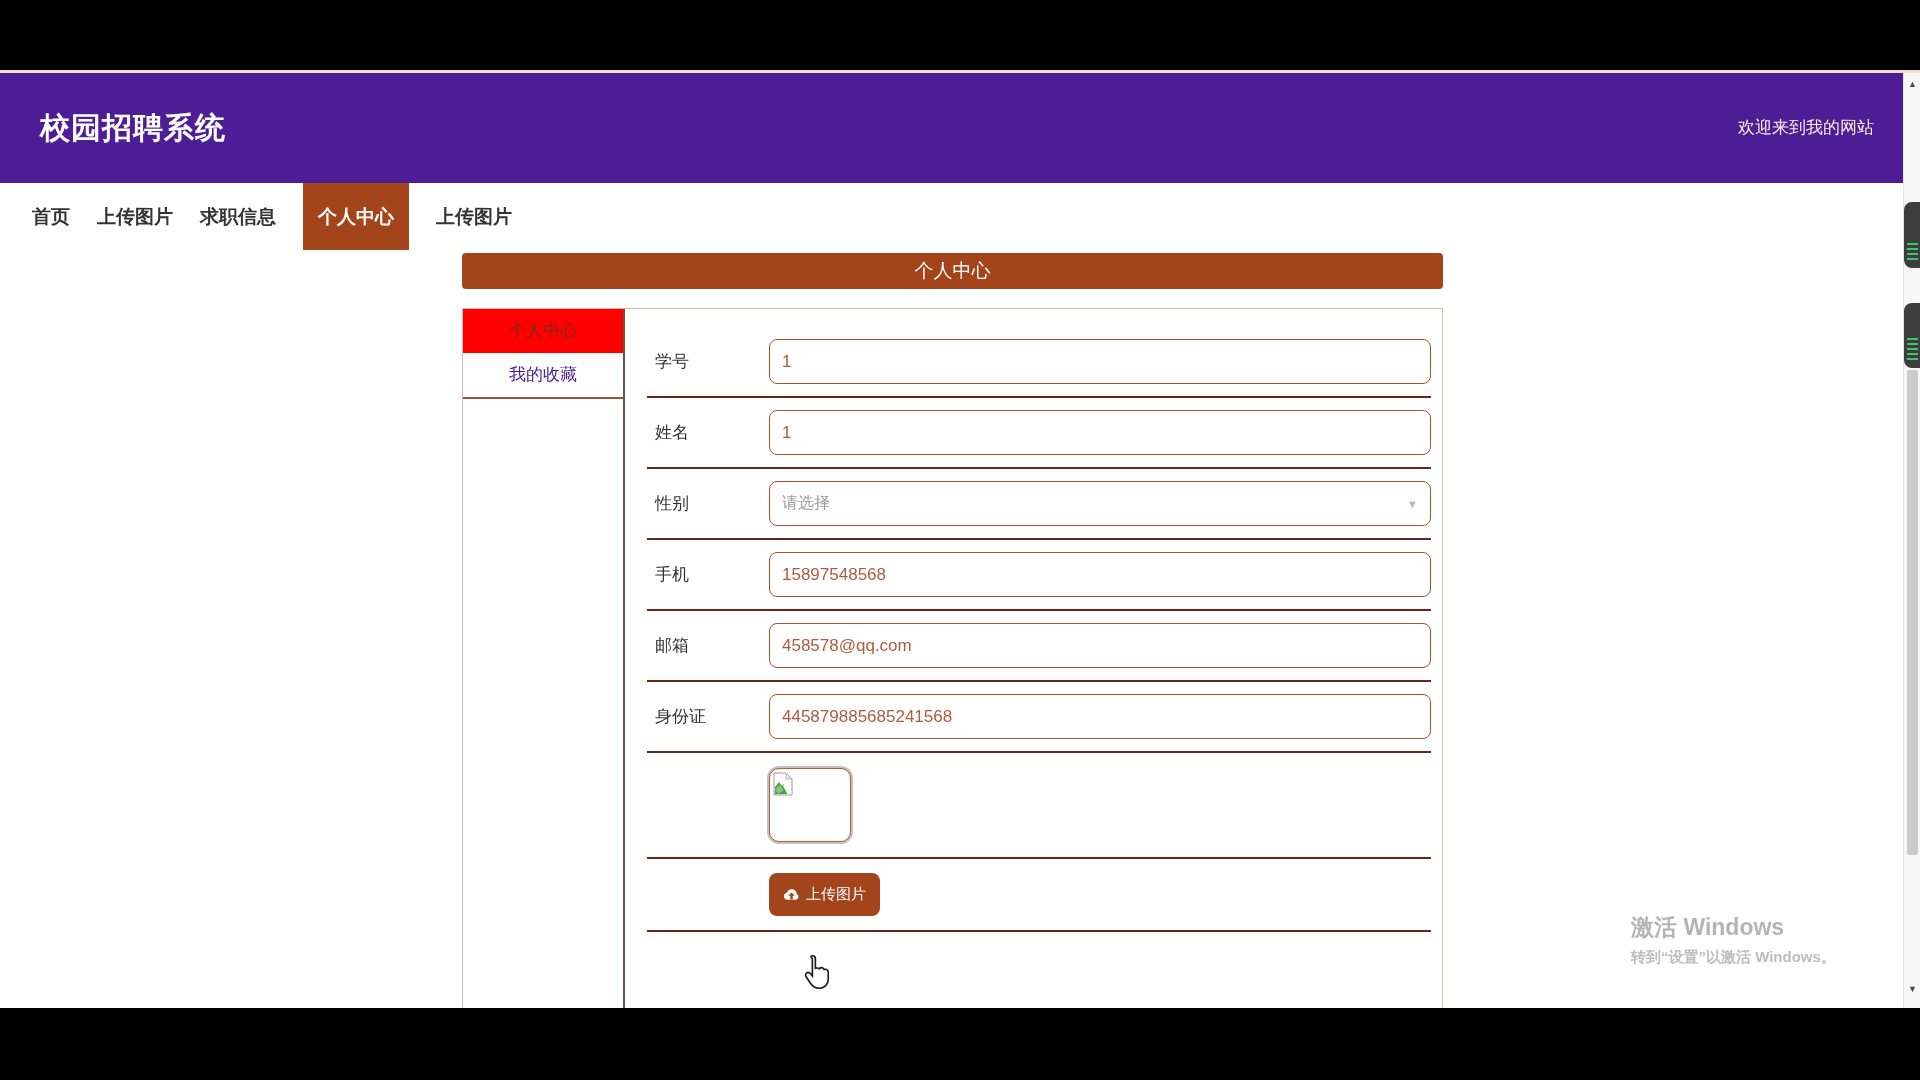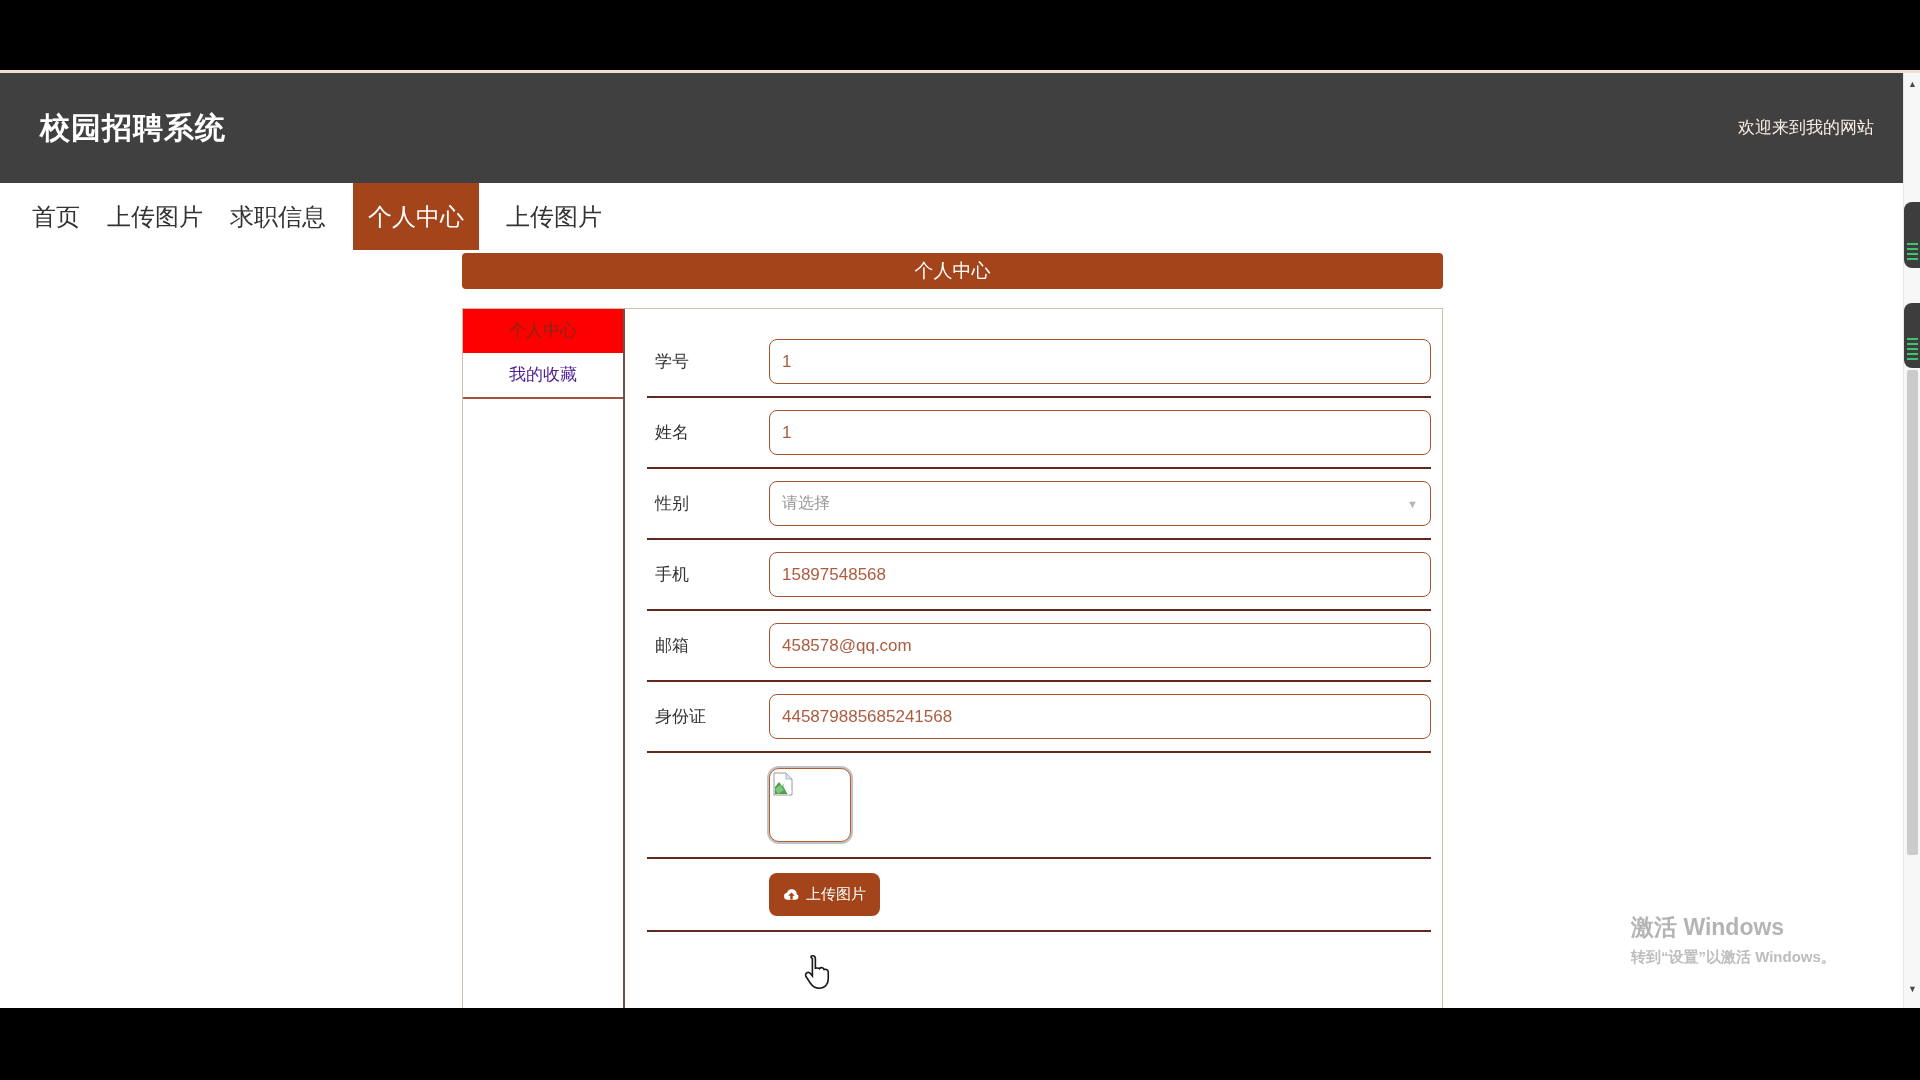--- a/index.html
+++ b/index.html
@@ -3,29 +3,29 @@
 <meta charset="utf-8">
 <style>
   html,body{margin:0;padding:0;width:1920px;height:1080px;overflow:hidden;background:#fff;
     font-family:"Liberation Sans","DejaVu Sans",sans-serif;position:relative;}
   .abs{position:absolute;}
   
   .bar-top{top:0;left:0;width:1920px;height:70px;background:#000;z-index:50;}
   .bar-bottom{top:1008px;left:0;width:1920px;height:72px;background:#000;z-index:50;}
   .accent-line{top:70px;left:0;width:1920px;height:3px;background:#f3ddd1;z-index:40;}
   
-  .header{top:73px;left:0;width:1920px;height:110px;background:#404040;z-index:10;}
+  .header{top:73px;left:0;width:1920px;height:110px;background:#4c1d95;z-index:10;}
   .site-title{position:absolute;left:40px;top:0;height:110px;line-height:110px;
     color:#fff;font-size:30px;font-weight:bold;letter-spacing:1px;}
   .welcome{position:absolute;right:46px;top:0;height:124px;line-height:110px;
     color:#f9ece2;font-size:17px;}
   
   .nav{top:183px;left:0;width:1920px;height:67px;background:#fff;display:flex;
     align-items:stretch;padding-left:32px;z-index:10;}
-  .nav-item{font-size:24px;color:#333;line-height:67px;margin-right:27px;cursor:pointer;white-space:nowrap;}
+  .nav-item{font-size:19px;color:#333;line-height:67px;margin-right:27px;cursor:pointer;white-space:nowrap;font-weight:bold;}
   .nav-item.active{background:#A4441B;color:#fff;padding:0 15px;margin-left:0;}
   
   .banner{top:253px;left:462px;width:981px;height:36px;background:#A4441B;border-radius:4px;
     color:#fff;font-size:19px;text-align:center;line-height:36px;z-index:10;}
   
   .panel{top:308px;left:462px;width:981px;height:706px;background:#fff;
     border:1px solid #cdbfb0;display:flex;z-index:10;box-sizing:border-box;}
   .side{width:160px;border-right:2px solid #6d5146;flex:0 0 160px;}
   .side-item{height:44px;line-height:44px;text-align:center;font-size:17px;color:#4c1d95;cursor:pointer;}
   .side-item.active{background:#FF0000;color:#7d2a16;}

